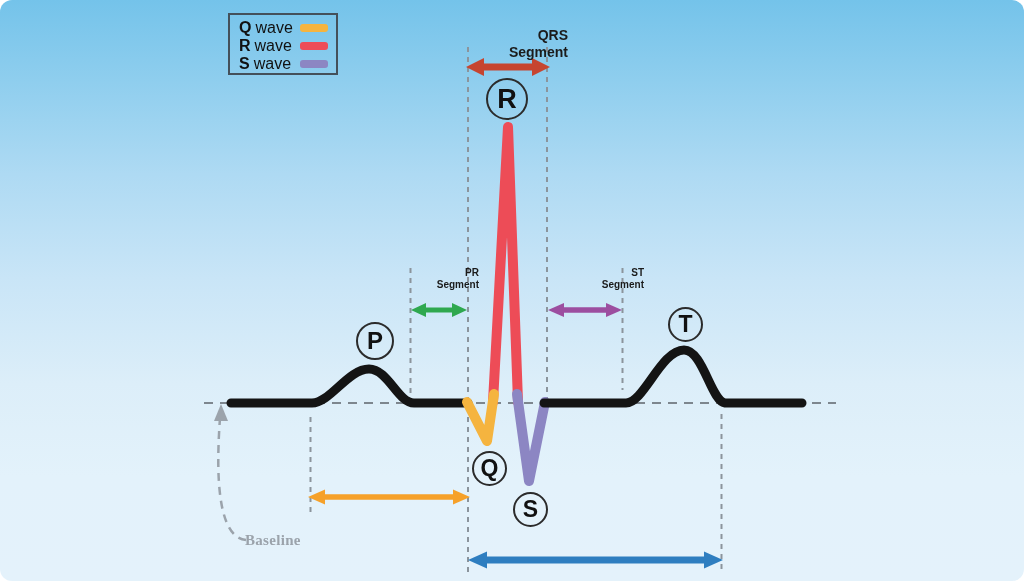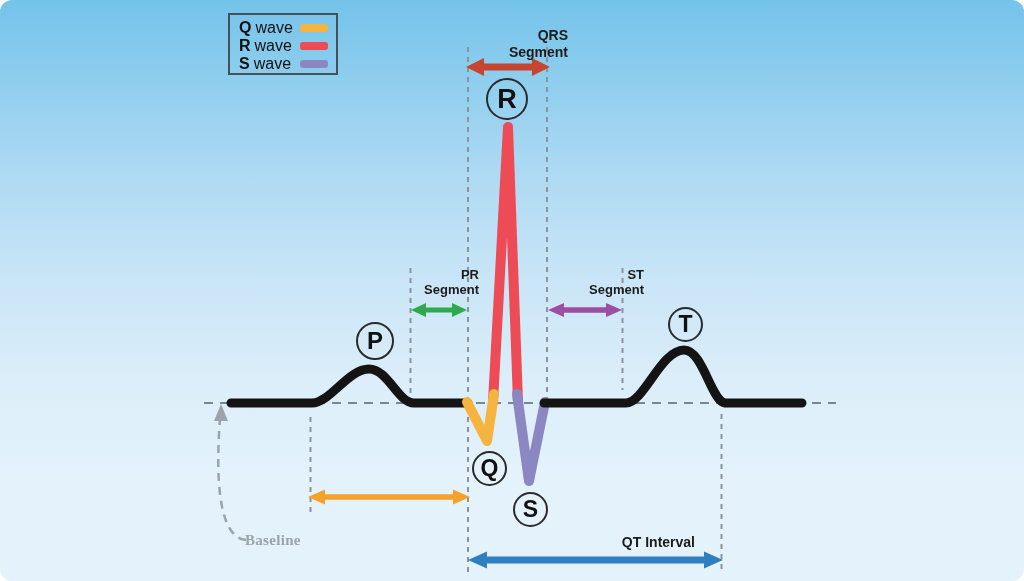--- a/index.html
+++ b/index.html
@@ -2,21 +2,21 @@
 <html><head>
 <meta charset="utf-8">
 <style>
   html,body{margin:0;padding:0;background:#ffffff;font-family:"Liberation Sans",sans-serif;}
   .stage{
     position:relative;width:1024px;height:581px;overflow:hidden;border-radius:12px;
     background:linear-gradient(180deg,#74C3EA 0%,#8FCEEE 14%,#AEDAF3 30%,#C9E5F7 48%,#DCEEF9 66%,#E3F2FB 82%,#E4F2FB 100%);
   }
   .stage svg{position:absolute;left:0;top:0;}
   .lbl{position:absolute;color:#1b1b1b;font-weight:bold;text-align:right;line-height:1.18;}
-  .lbl.small{font-size:13px;}
+  .lbl.small{font-size:10px;}
   .lbl.med{font-size:14px;}
   .baseline-lbl{position:absolute;font-weight:bold;font-size:15px;letter-spacing:0.3px;}
   .circle{
     position:absolute;border:2.5px solid #2b2b2b;border-radius:50%;
     display:flex;align-items:center;justify-content:center;
     color:#111;font-weight:bold;box-sizing:border-box;background:transparent;
   }
   .legend{
     position:absolute;left:228px;top:13px;width:110px;height:62px;box-sizing:border-box;
     border:2px solid #44505a;padding:4px 8px 4px 9px;
@@ -126,21 +126,20 @@
     <div>PR</div>
     <div>Segment</div>
   </div>
 
   <div class="lbl small" style="left:564px;top:267px;width:80px;">
     <div>ST</div>
     <div>Segment</div>
   </div>
 
 
-  <div class="lbl med" style="left:495px;top:534px;width:200px;">QT Interval</div>
 
   <div class="baseline-lbl" style="left: 245px; top: 532px; color: rgb(155, 163, 171); font-family: Liberation Serif, serif;">Baseline</div>
 
   <div class="circle" style="left:356px;top:322px;width:38px;height:38px;font-size:24px;">P</div>
   <div class="circle" style="left:486px;top:78px;width:42px;height:42px;font-size:27px;">R</div>
   <div class="circle" style="left:472px;top:451px;width:35px;height:35px;font-size:23px;">Q</div>
   <div class="circle" style="left:513px;top:492px;width:35px;height:35px;font-size:23px;">S</div>
   <div class="circle" style="left:668px;top:307px;width:35px;height:35px;font-size:23px;">T</div>
 
 </div>

